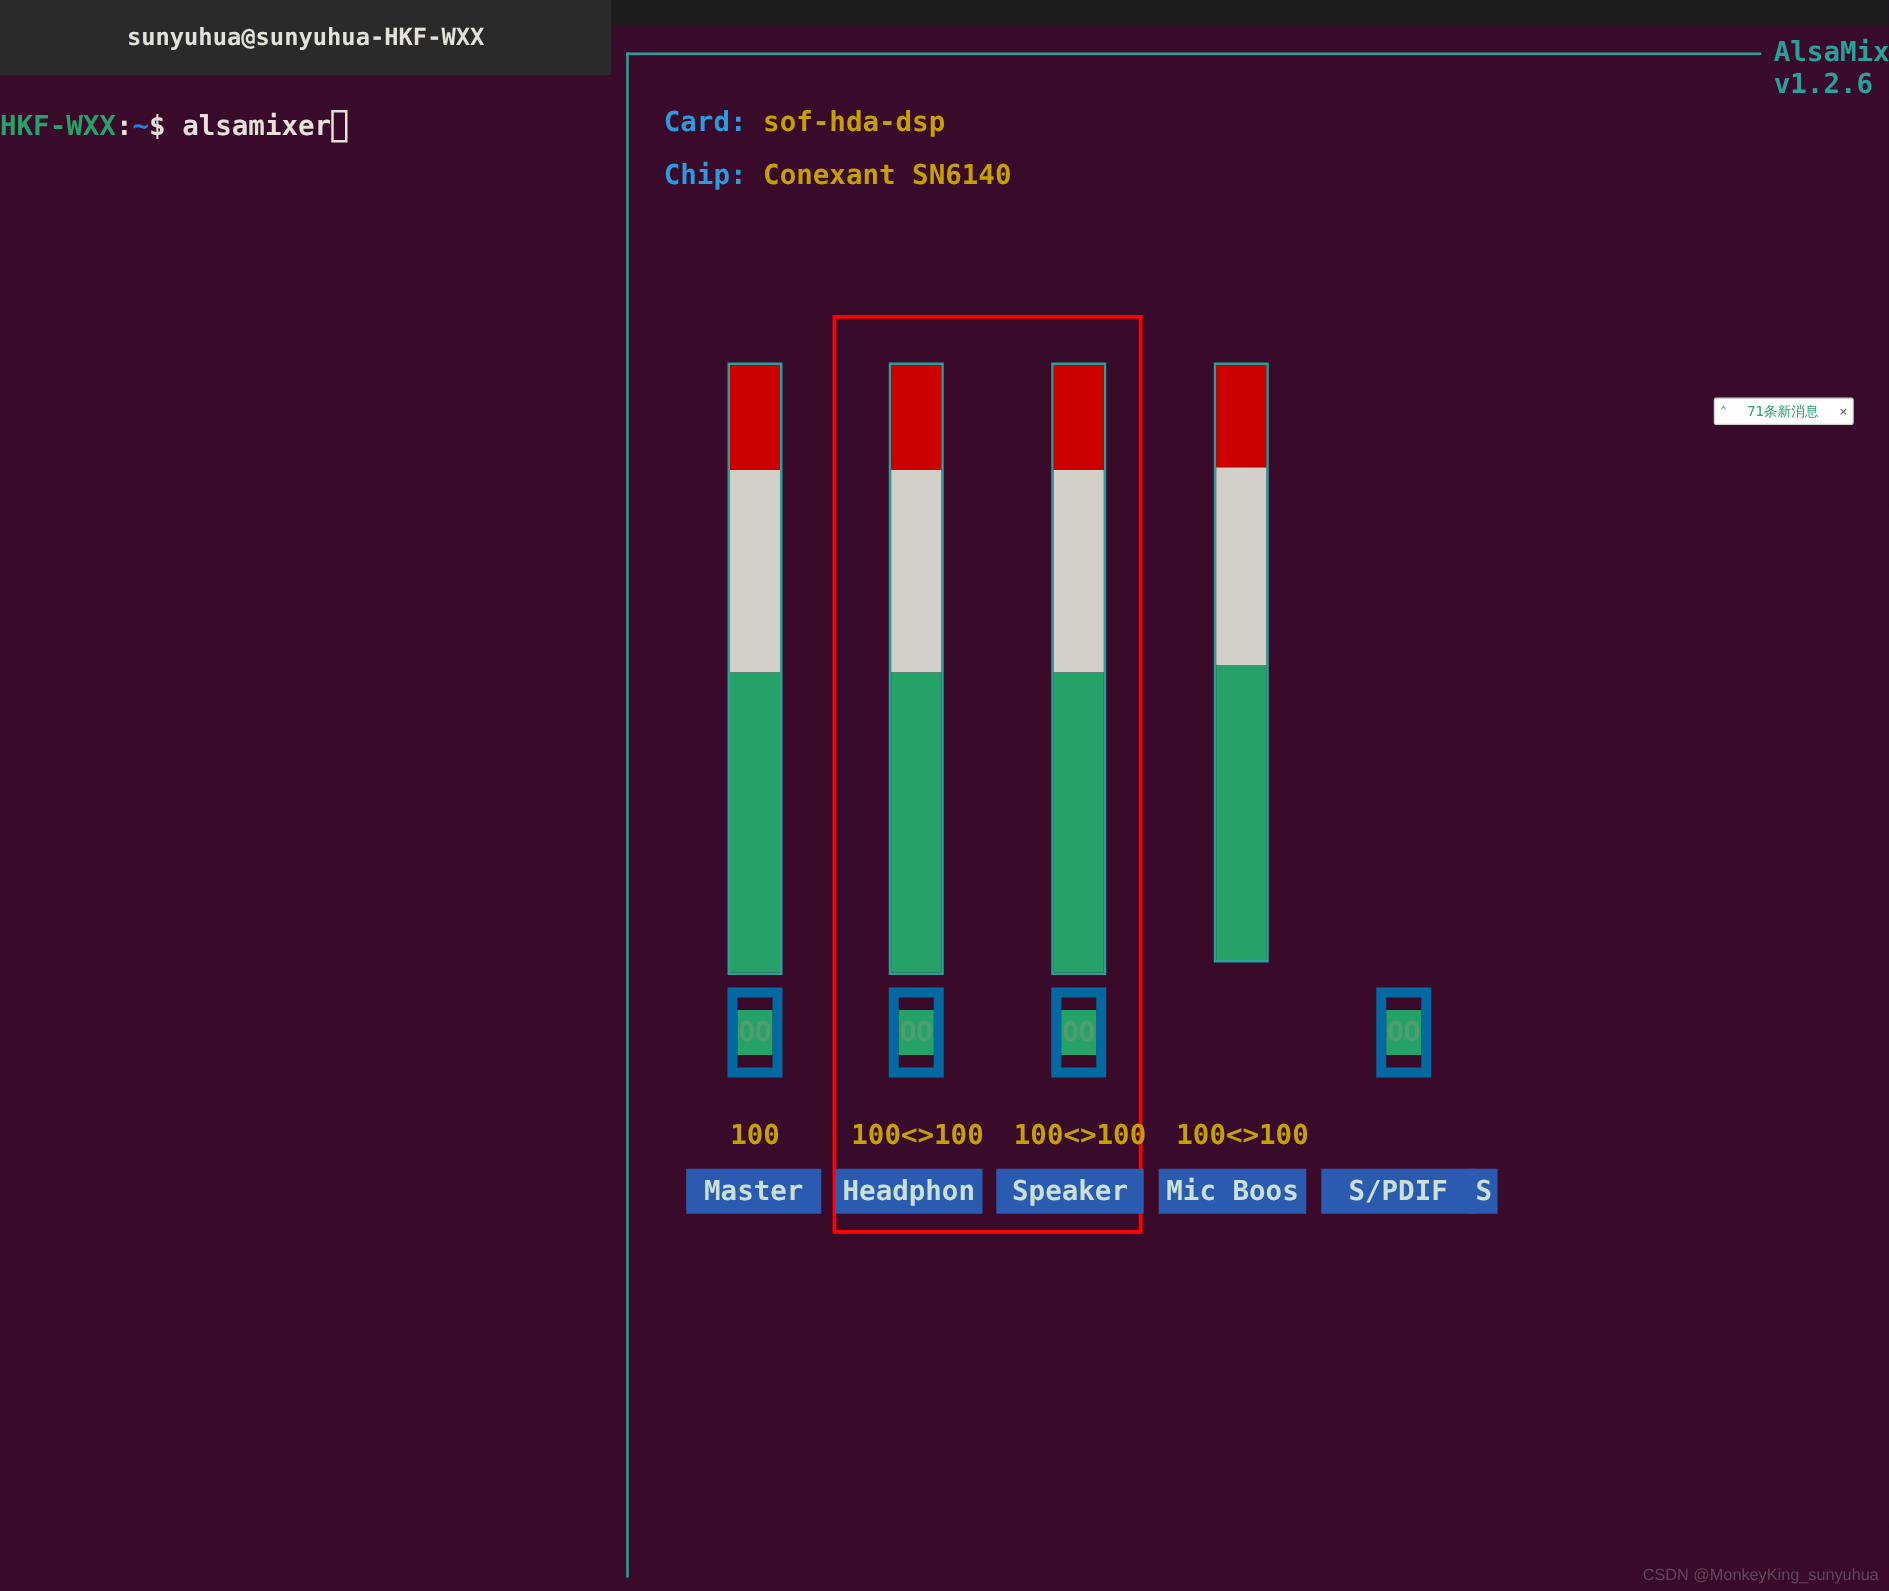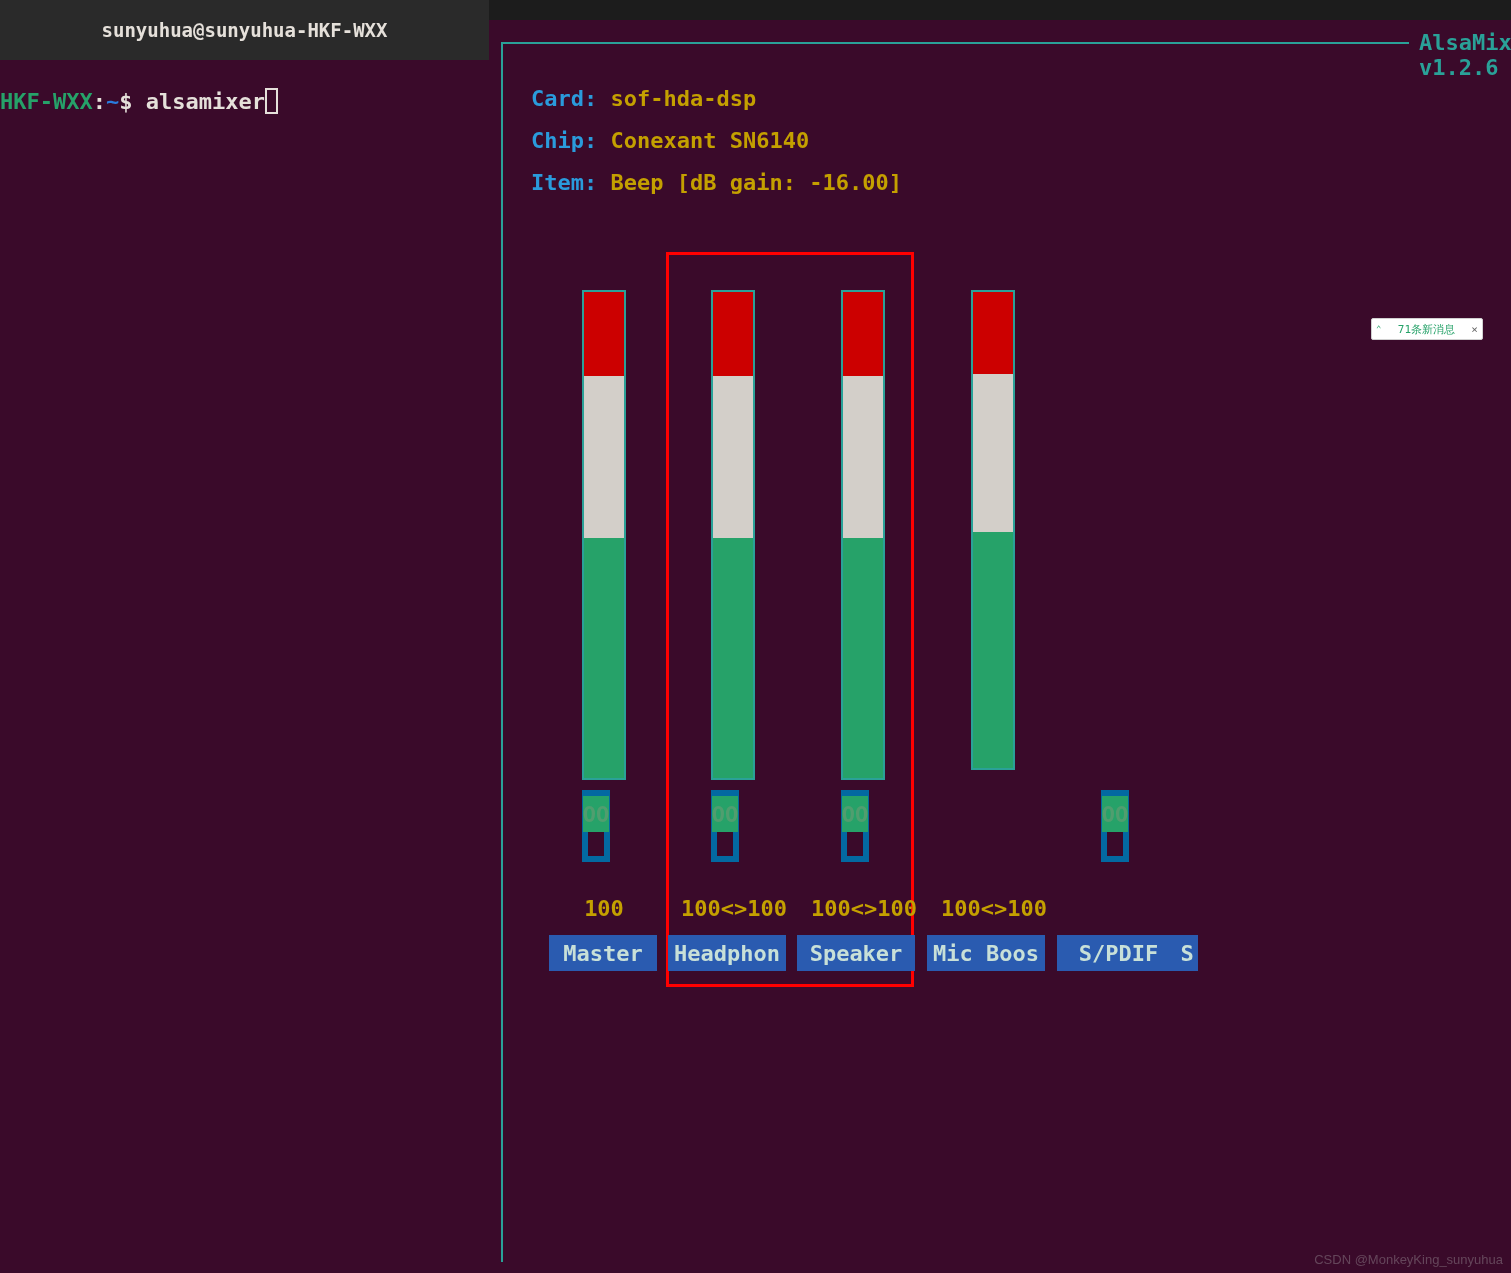--- a/index.html
+++ b/index.html
@@ -109,24 +109,25 @@
     left: 6px;
     width: 44px;
     border: 2px solid #2aa198;
   }
   .bar-fill-red { background: #cc0000; }
   .bar-fill-white { background: #d3cfc9; }
   .bar-fill-green { background: #26a269; }
   .mute-box {
     position: absolute;
     left: 6px;
-    width: 28px;
+    width: 44px;
     height: 72px;
-    border: 6px solid #0369a1;
-    display: flex;
+    border: 8px solid #0369a1;
+    display: flex;
+    align-items: center;
     justify-content: center;
   }
   .mute-inner {
     width: 36px; height: 36px;
     background: #26a269;
     color: #509e6f;
     font-weight: bold;
     font-size: 22px;
     display: flex;
     align-items: center;
@@ -202,24 +203,20 @@
 
   <div class="info-block">
     <div>
       <span class="info-label">Card:</span>
       <span class="info-value">sof-hda-dsp</span>
     </div>
     <div>
       <span class="info-label">Chip:</span>
       <span class="info-value">Conexant SN6140</span>
     </div>
-    <div>
-      <span class="info-label">Item:</span>
-      <span class="info-value">Beep [dB gain: -16.00]</span>
-    </div>
   </div>
 
   <div class="red-highlight" style="left:177px; top:252px; width:248px; height:735px;"></div>
 
   <div class="channel" style="left:87px; top:290px;">
     <div class="bar-outer" style="top:0; height:490px;">
       <div class="bar-fill-red" style="height:84px;"></div>
       <div class="bar-fill-white" style="height:162px;"></div>
       <div class="bar-fill-green" style="height:240px;"></div>
     </div>

